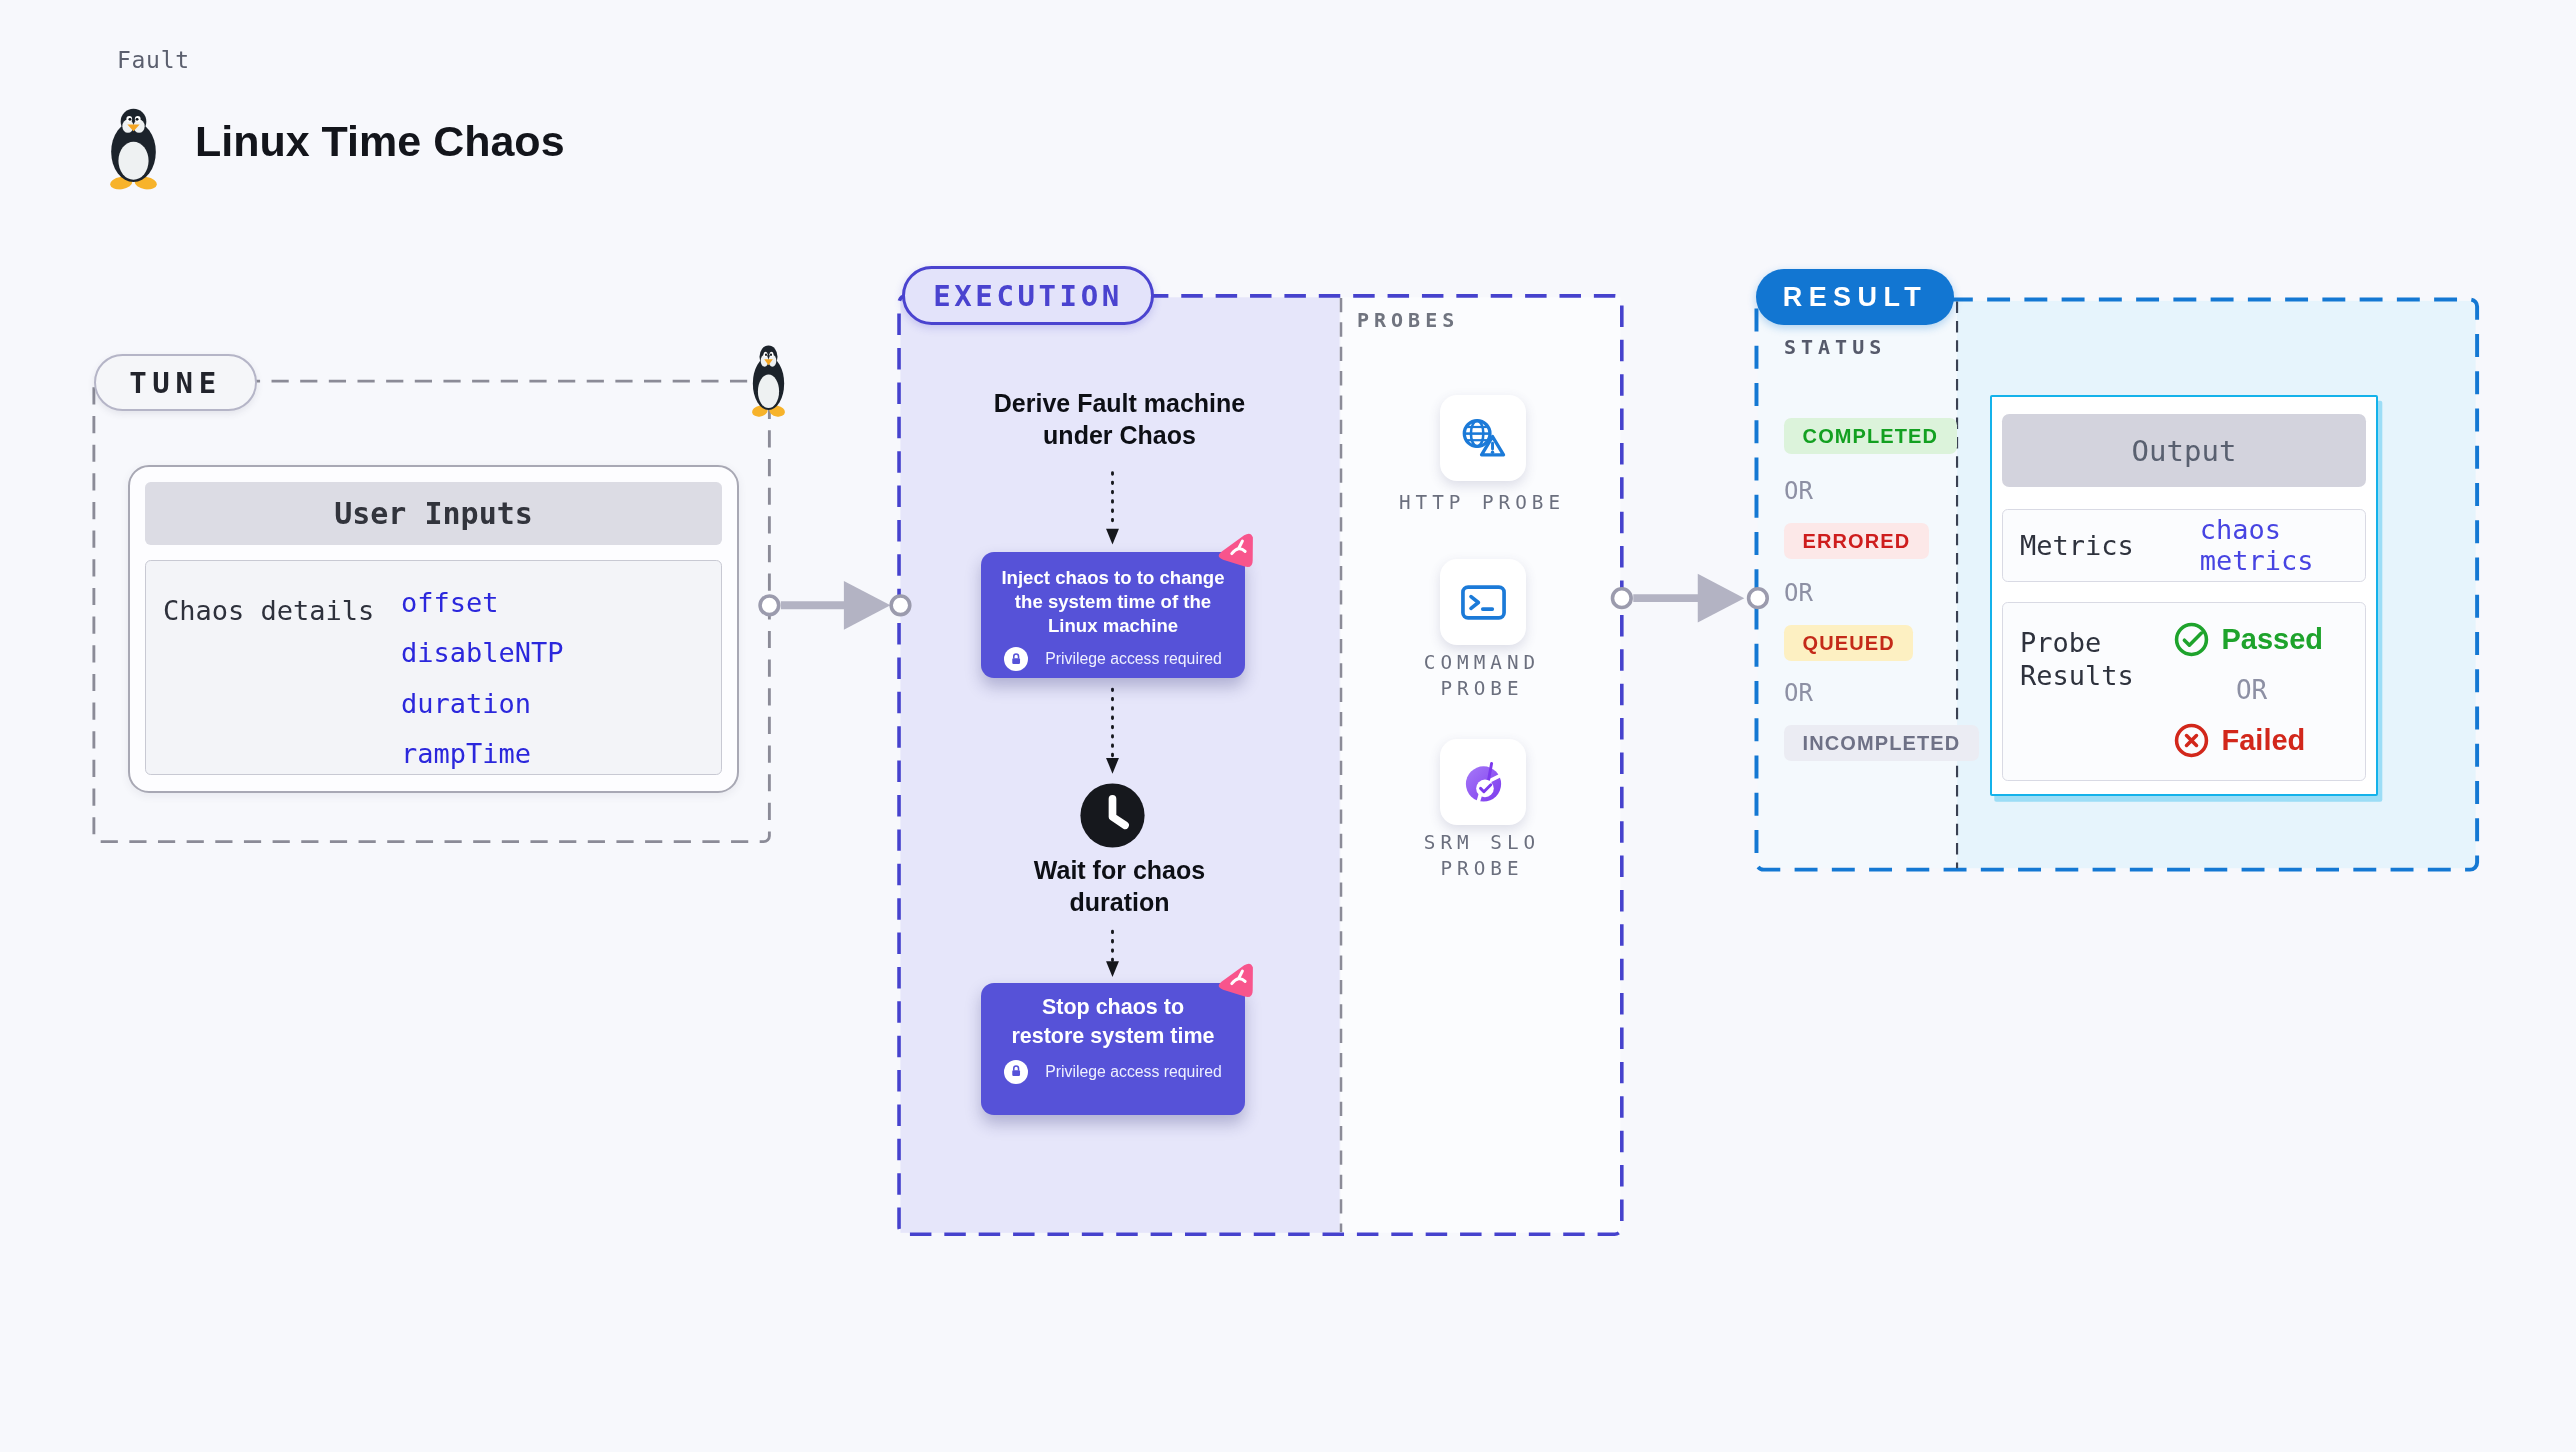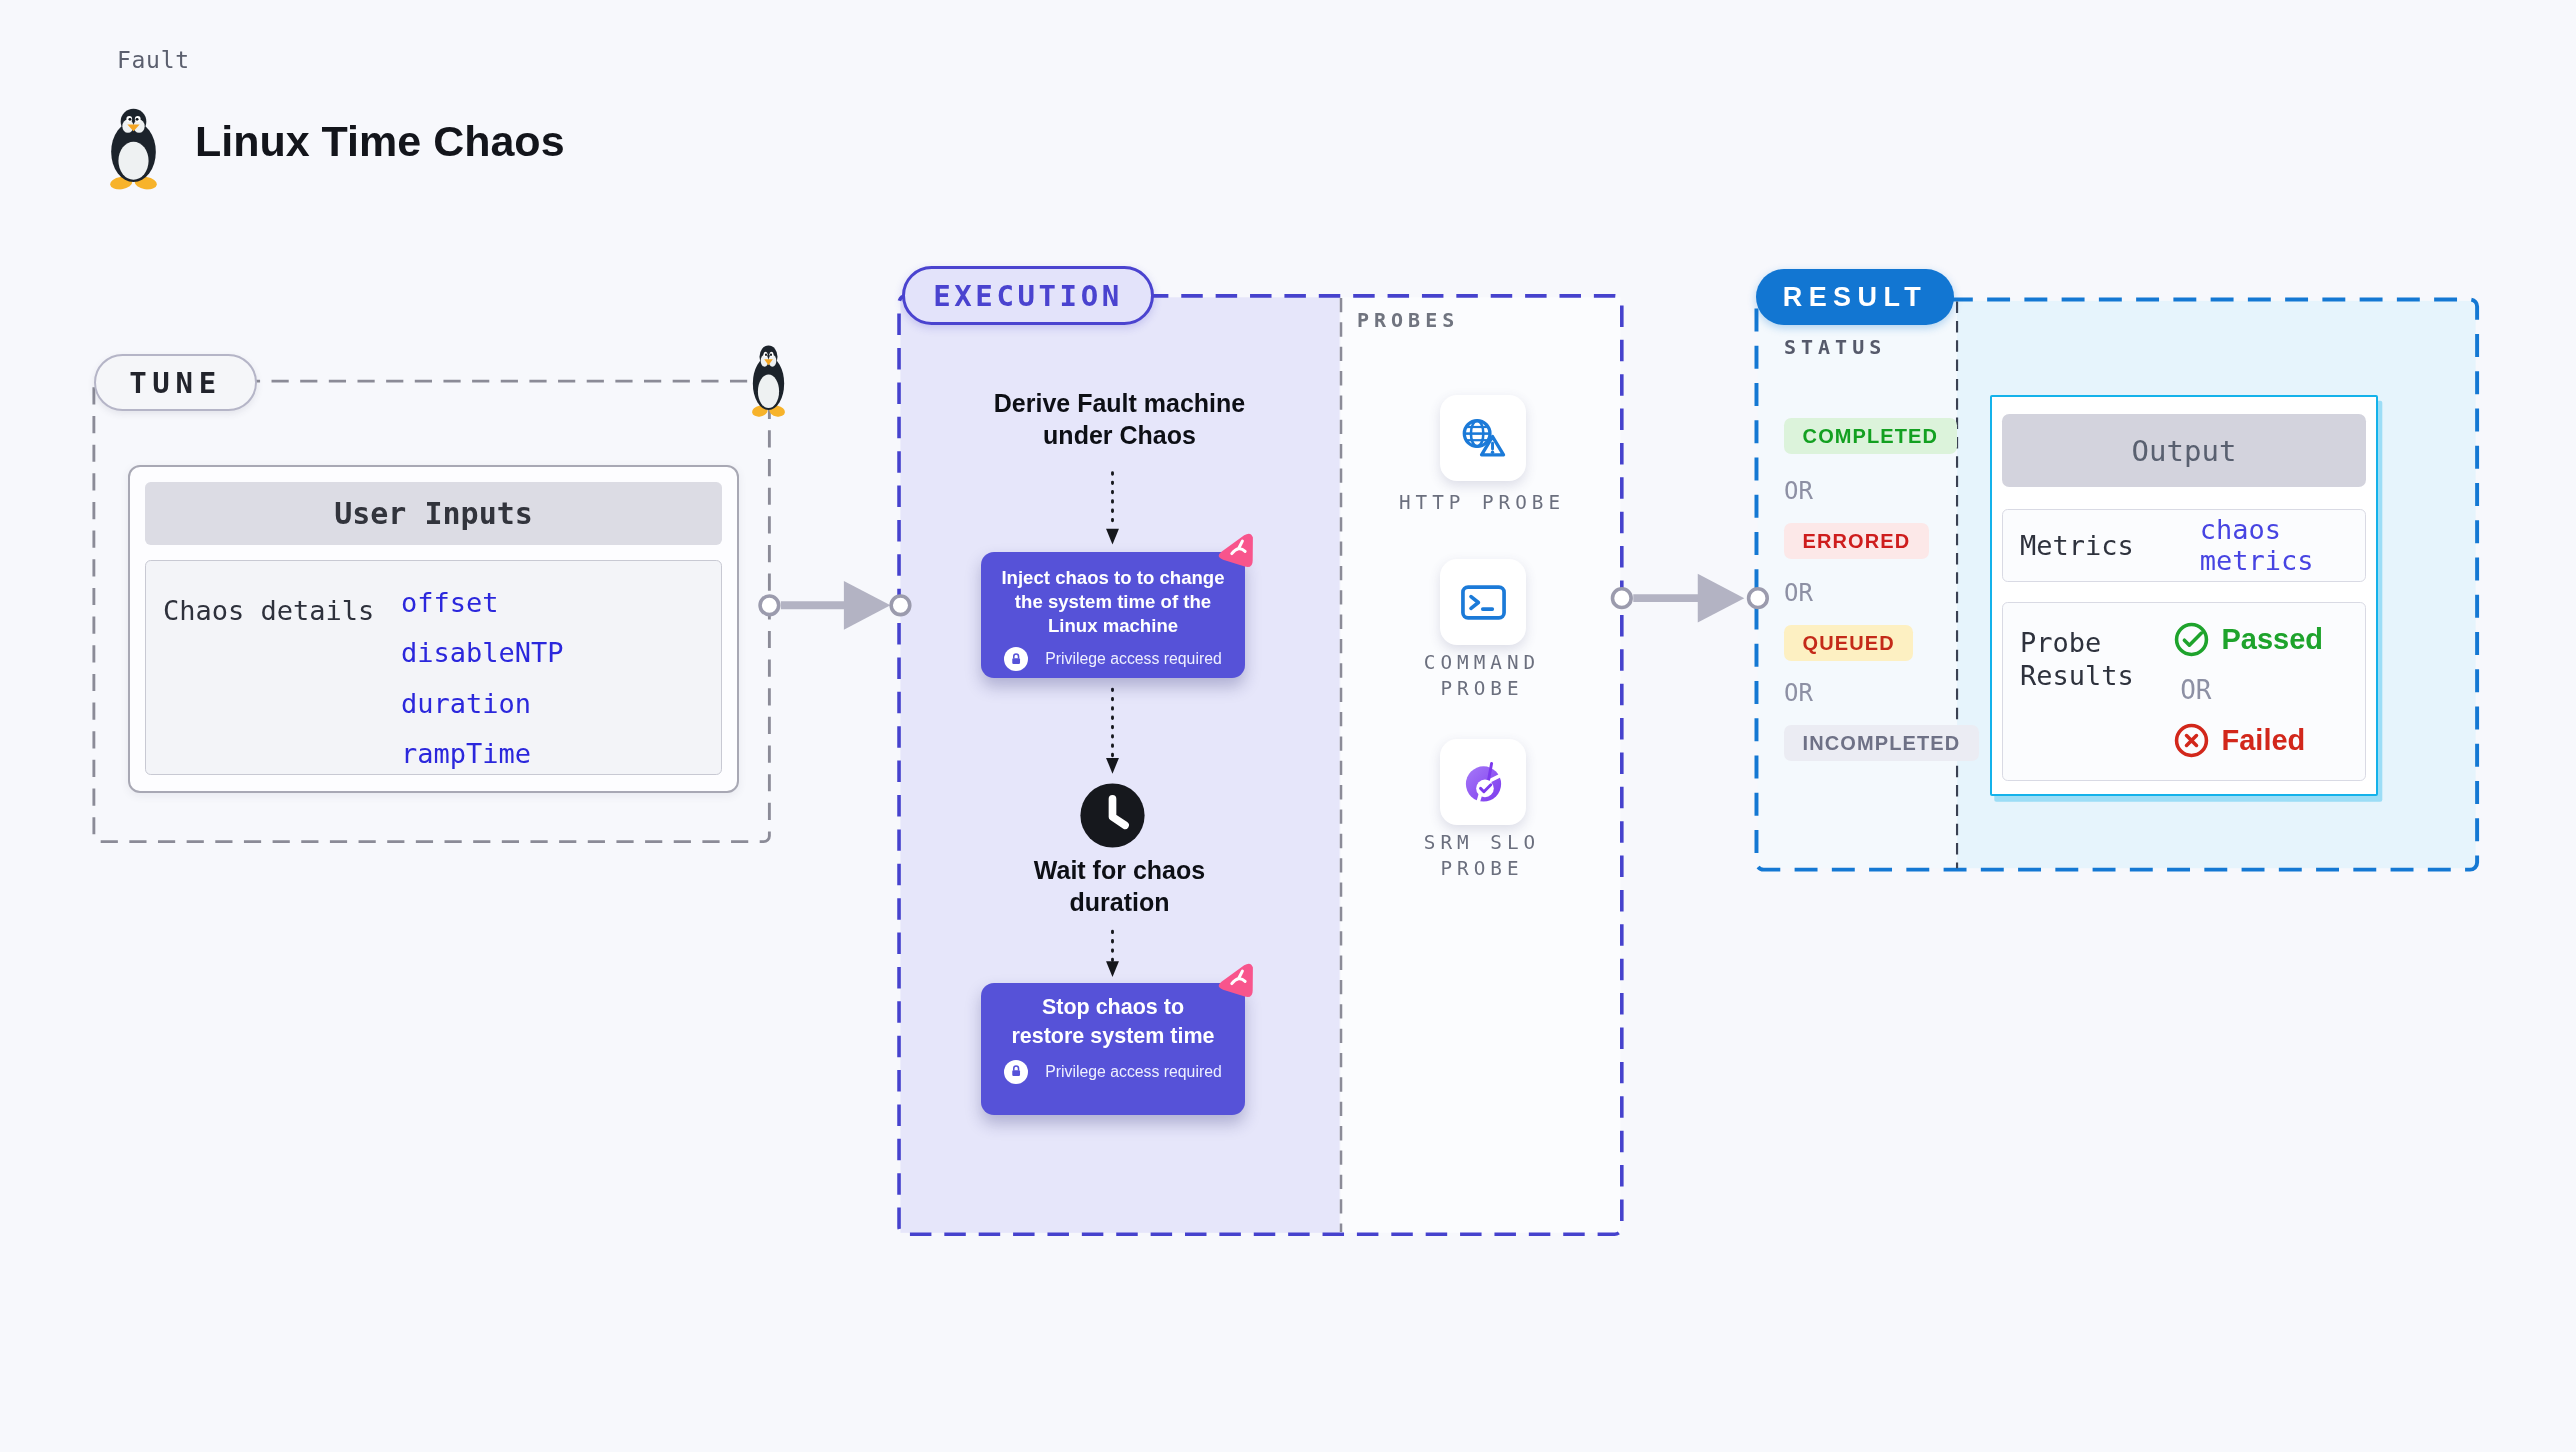--- a/index.html
+++ b/index.html
@@ -12,21 +12,21 @@
   .page-title{left:195px;top:117px;font-size:43px;font-weight:bold;color:#13151b;}
 
   .pill{display:flex;align-items:center;justify-content:center;border-radius:31.5px;box-sizing:border-box;}
   .pill-tune{left:94px;top:354px;width:163px;height:57px;background:#f5f6f9;border:2.9px solid #b5b5c7;
     font-size:29px;font-weight:bold;letter-spacing:5.7px;color:#22242c;box-shadow:0 2.9px 7.2px rgba(60,60,90,.10);}
   .pill-exec{left:902px;top:266px;width:252px;height:59px;background:#e3e3fa;border:3.6px solid var(--accent-indigo);
     font-size:29px;font-weight:bold;letter-spacing:3.6px;color:var(--accent-indigo);box-shadow:0 2.9px 8.6px rgba(74,68,207,.22);}
   .pill-result{left:1756px;top:269px;width:198px;height:56px;background:var(--result-blue);
     font-size:27px;font-weight:bold;letter-spacing:6.4px;color:#fff;box-shadow:0 2.9px 8.6px rgba(18,118,210,.30);}
 
-  .card{box-sizing:border-box;background:#fdfdff;border:2.1px solid #a8a8b4;border-radius:12px;
+  .card{box-sizing:border-box;background:#fdfdff;border:2.1px solid #a8a8b4;border-radius:21px;
     box-shadow:0 2.9px 8.6px rgba(60,60,90,.08);}
   .ui-card{left:128px;top:465px;width:611px;height:328px;padding:15px;}
   .ui-header{height:63px;background:#dcdce4;border-radius:5.7px;display:flex;align-items:center;justify-content:center;
     font-size:30px;font-weight:bold;color:#32343c;}
   .ui-body{margin-top:15px;height:215px;background:#f3f4f8;border:1.4px solid #c8c9d3;border-radius:5.7px;
     box-sizing:border-box;position:relative;}
   .ui-rowlabel{left:17px;top:34px;font-size:27px;color:#2e313c;}
   .ui-links{left:255px;top:26px;display:flex;flex-direction:column;gap:19.3px;}
   .ui-link{font-size:27px;color:var(--link-blue);cursor:pointer;}
 
@@ -54,21 +54,21 @@
     border:2.9px solid var(--output-cyan);border-radius:2px;padding:17px 10px 13px 10px;
     box-shadow:4.3px 5.7px 0 rgba(18,178,234,.35);}
   .output-header{height:73px;background:#d3d3dd;border-radius:7.2px;display:flex;align-items:center;justify-content:center;
     font-size:29px;color:#596070;margin-bottom:21.5px;}
   .output-row{background:#fbfcfe;border:1.4px solid #d9dae4;border-radius:5.7px;box-sizing:border-box;position:relative;}
   .row-metrics{height:73px;display:flex;align-items:center;}
   .row-metrics .lbl{font-size:27px;color:#2e323d;margin-left:17px;}
   .row-metrics .val{font-size:27px;color:var(--metrics-link);margin-left:66px;cursor:pointer;}
   .row-probes{height:179px;margin-top:20px;}
   .pr-lbl{left:17px;top:23px;font-size:27px;color:#2e323d;line-height:33px;}
-  .pr-col{left:170px;top:18.6px;display:flex;flex-direction:column;gap:17px;}
+  .pr-col{left:170px;top:18.6px;display:flex;flex-direction:column;gap:17px;text-align:center;}
   .res-row{display:flex;align-items:center;gap:11.5px;}
   .res-passed{font-size:29px;font-weight:bold;color:var(--passed-green);}
   .res-failed{font-size:29px;font-weight:bold;color:var(--failed-red);}
   .pr-or{margin-left:7.2px;font-size:26px;color:var(--or-gray);}
 </style>
 </head>
 <body>
 
 <svg class="abs" style="left:0;top:0;" width="2576" height="1452" viewBox="0 0 3596 2027">
   <defs>

